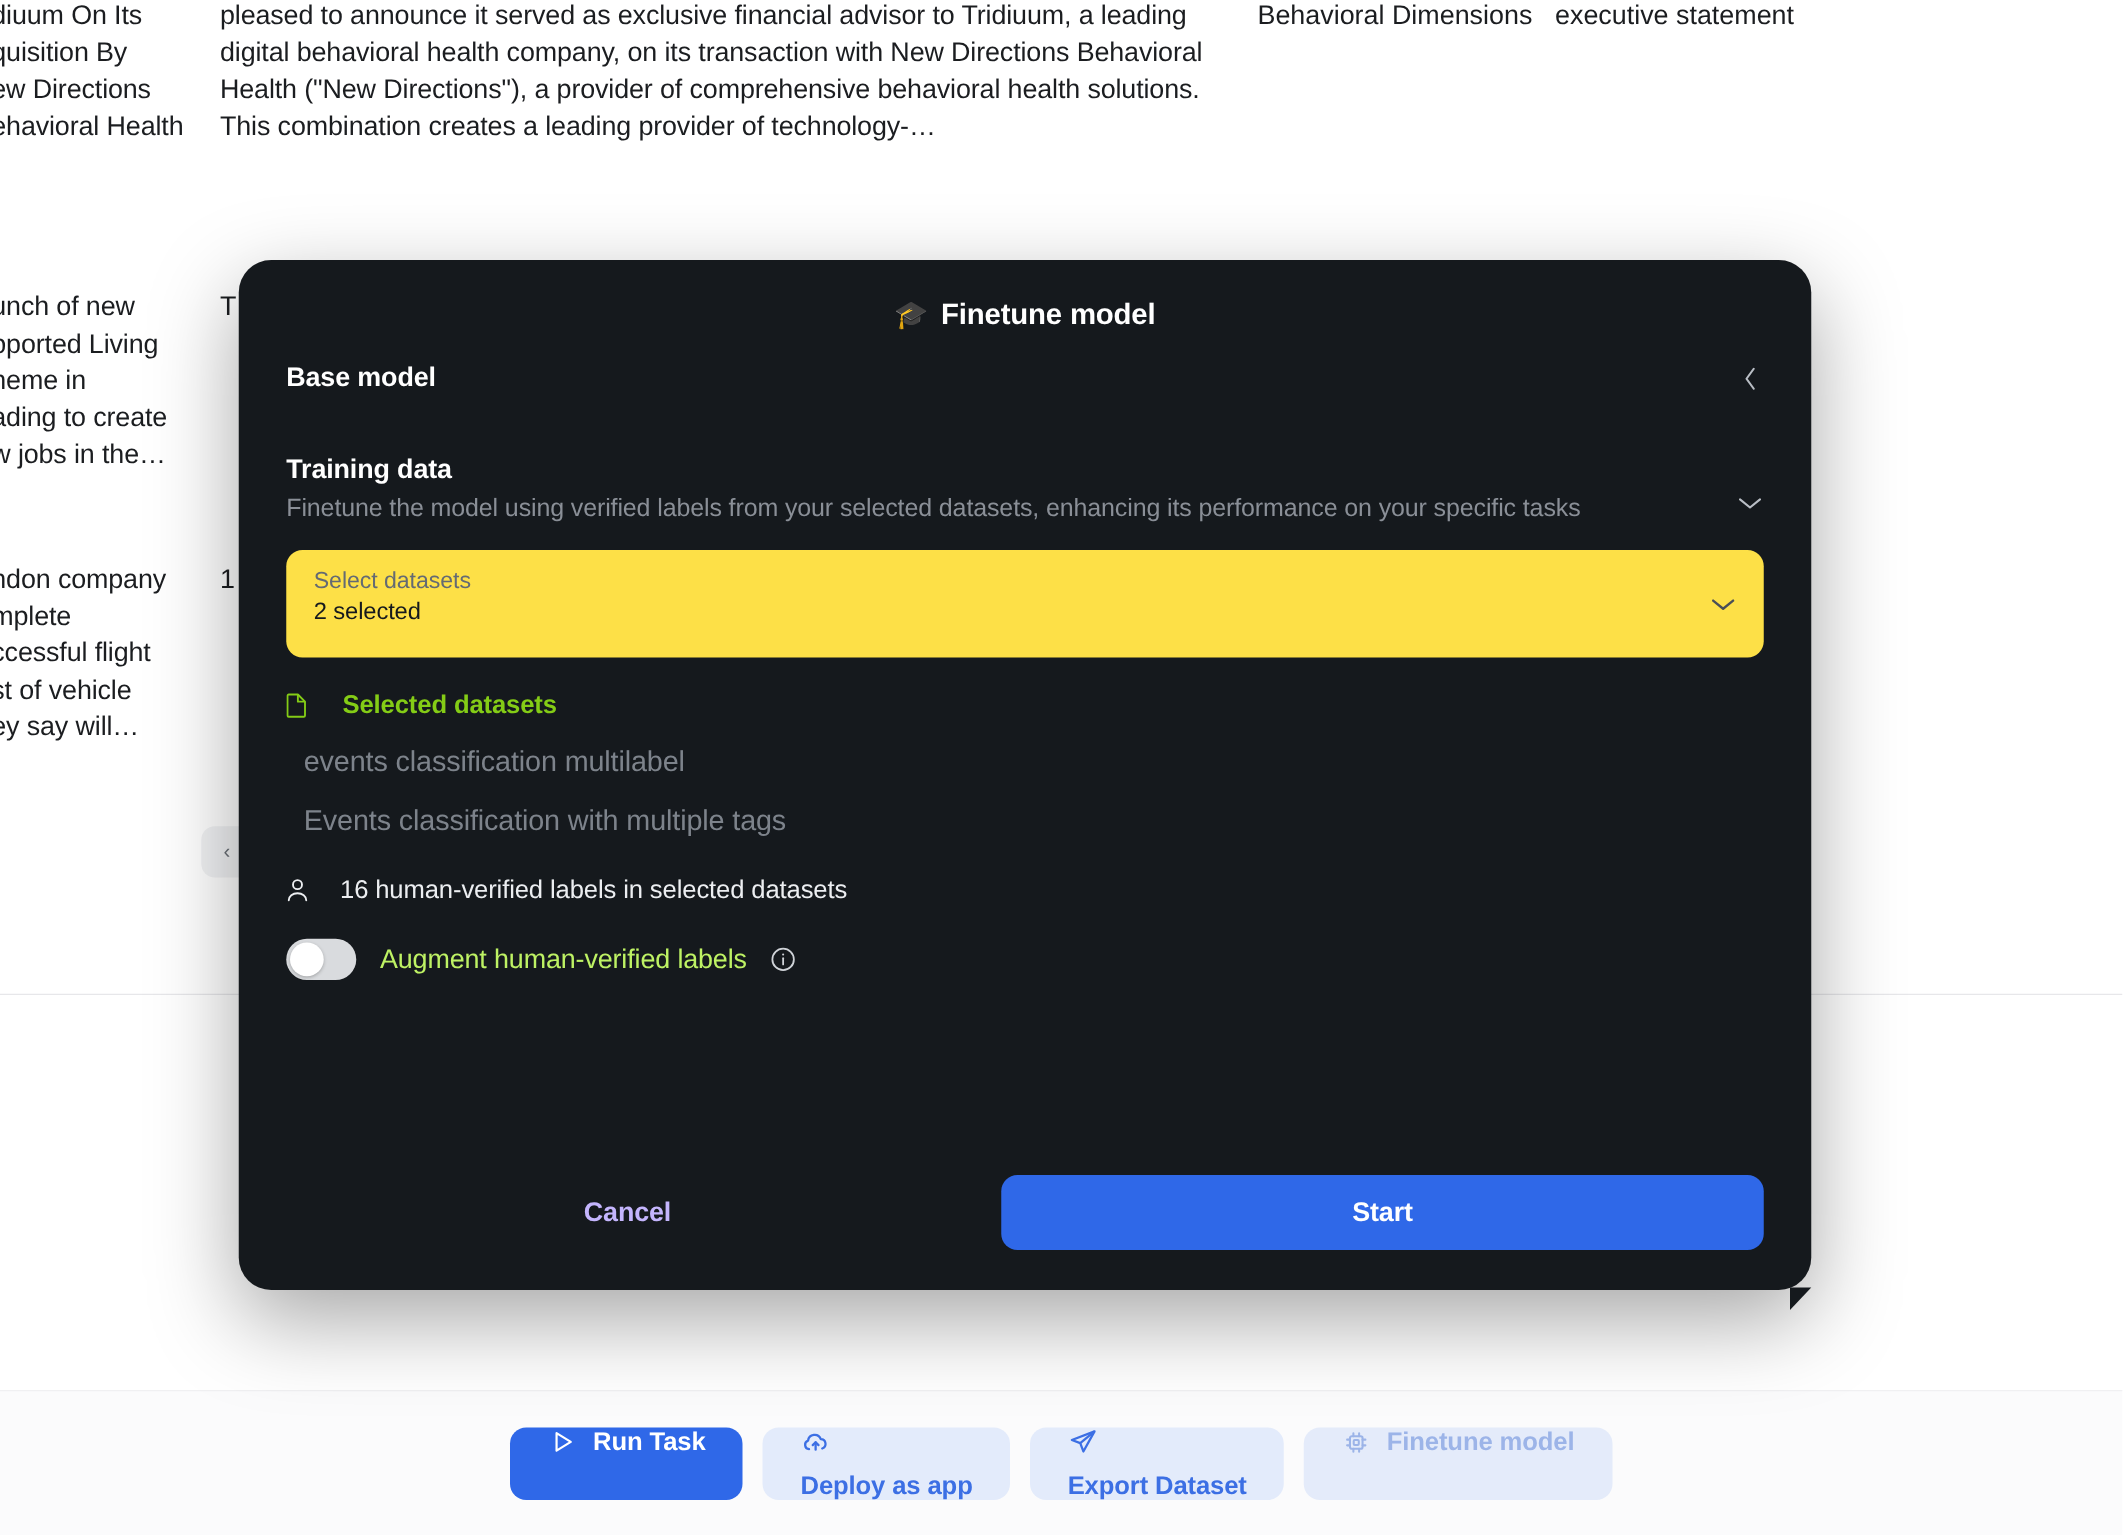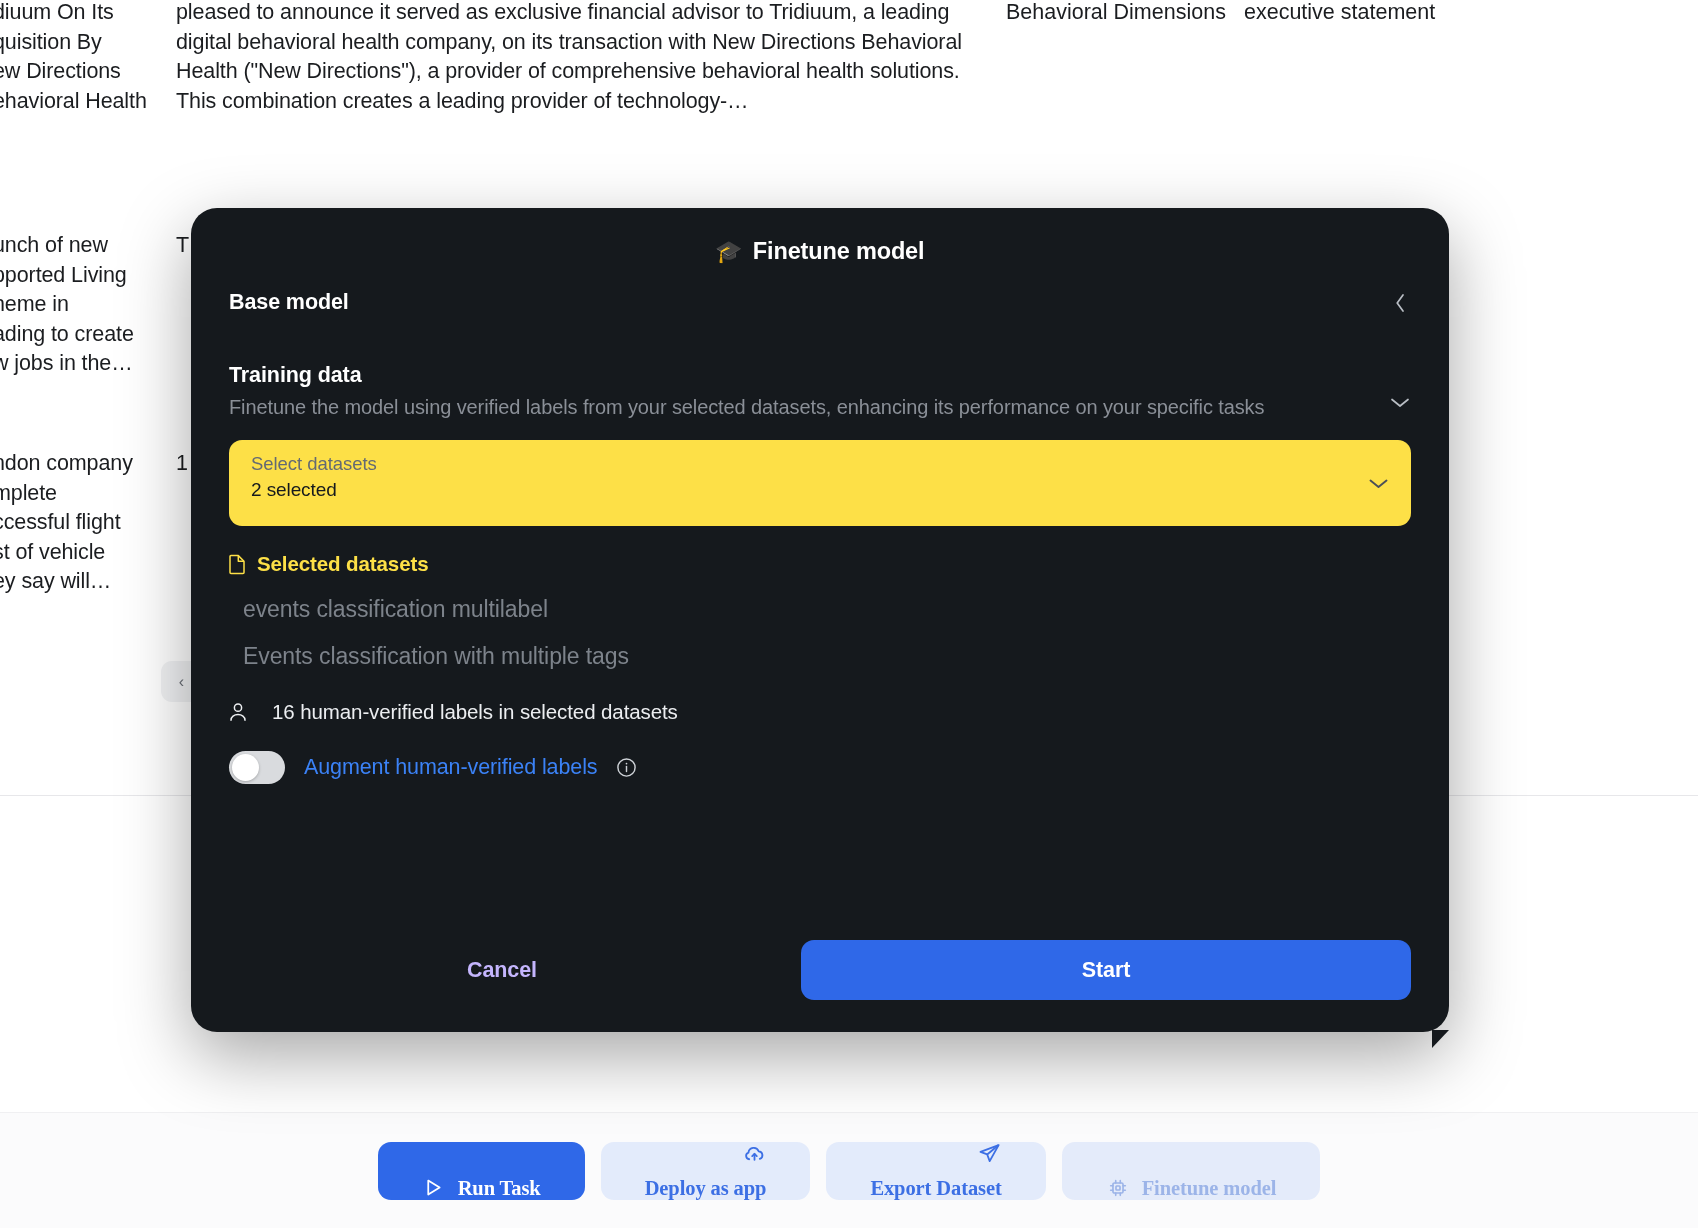--- a/index.html
+++ b/index.html
@@ -73,30 +73,30 @@
     display: flex;
     align-items: center;
     justify-content: center;
     gap: 16px;
     border-top: 1px solid #f0f0f2;
   }
   .tb-btn {
     height: 58px;
     border-radius: 13px;
     display: flex;
-    align-items: flex-end;
+    align-items: flex-start;
     gap: 12px;
-    padding: 0 44px;
+    padding: 0 30px;
     font-size: 20.5px;
     font-weight: 600;
     letter-spacing: -0.1px;
     border: none;
     cursor: pointer;
     white-space: nowrap;
-    font-family: Liberation Serif, serif;
+    font-family: Liberation Sans, sans-serif;
   }
   .tb-btn.primary { background: #2f68e8; color: #ffffff; }
   .tb-btn.ghost   { background: #e3ebfb; color: #3c6fe4; flex-direction: column; }
   .tb-btn.disabled{ background: #e4ebfa; color: #9cb4e8; cursor: default; }
   .tb-ico { display: flex; align-items: center; justify-content: center; width: 24px; height: 24px; }
 
   
   .modal-shadow {
     position: absolute;
     left: 191px; top: 208px;
@@ -175,23 +175,23 @@
   }
   .select-label { color: #646a73; font-size: 18.5px; letter-spacing: -0.05px; }
   .select-value { color: #15191d; font-size: 19px; font-weight: 500; margin-top: 4px; letter-spacing: -0.1px; }
   .select-caret {
     position: absolute; right: 22px; top: 50%; transform: translateY(-50%);
     color: #4a4f57; width: 22px; height: 22px;
     display: flex; align-items: center; justify-content: center;
   }
 
   .sel-head {
-    display: flex; gap: 11px;
+    display: flex; gap: 28px;
     margin: 26px 0 0 38px;
-    color: #fde047;
+    color: #84cc16;
     font-size: 20.5px;
     font-weight: 600;
     letter-spacing: -0.1px;
   }
   .ds-item {
     margin: 20px 0 0 52px;
     color: #7d838b;
     font-size: 23px;
     letter-spacing: -0.1px;
   }
@@ -214,21 +214,21 @@
     position: relative;
     cursor: pointer;
     flex: 0 0 auto;
   }
   .toggle .knob {
     position: absolute; top: 3px; left: 3px;
     width: 27px; height: 27px; border-radius: 50%;
     background: #ffffff;
     box-shadow: 0 1px 3px rgba(0,0,0,0.25);
   }
-  .toggle-label { color: #3b82f6; font-size: 21.5px; letter-spacing: -0.1px; }
+  .toggle-label { color: #bef264; font-size: 21.5px; letter-spacing: -0.1px; }
   .info-ico { color: #cfd3d8; display: flex; align-items: center; cursor: pointer; }
 
   .adv-wrap { margin-top: 42px; }
 
   .modal-footer {
     position: absolute;
     left: 0; bottom: 32px;
     width: 100%;
     padding: 0 38px;
     display: flex;

